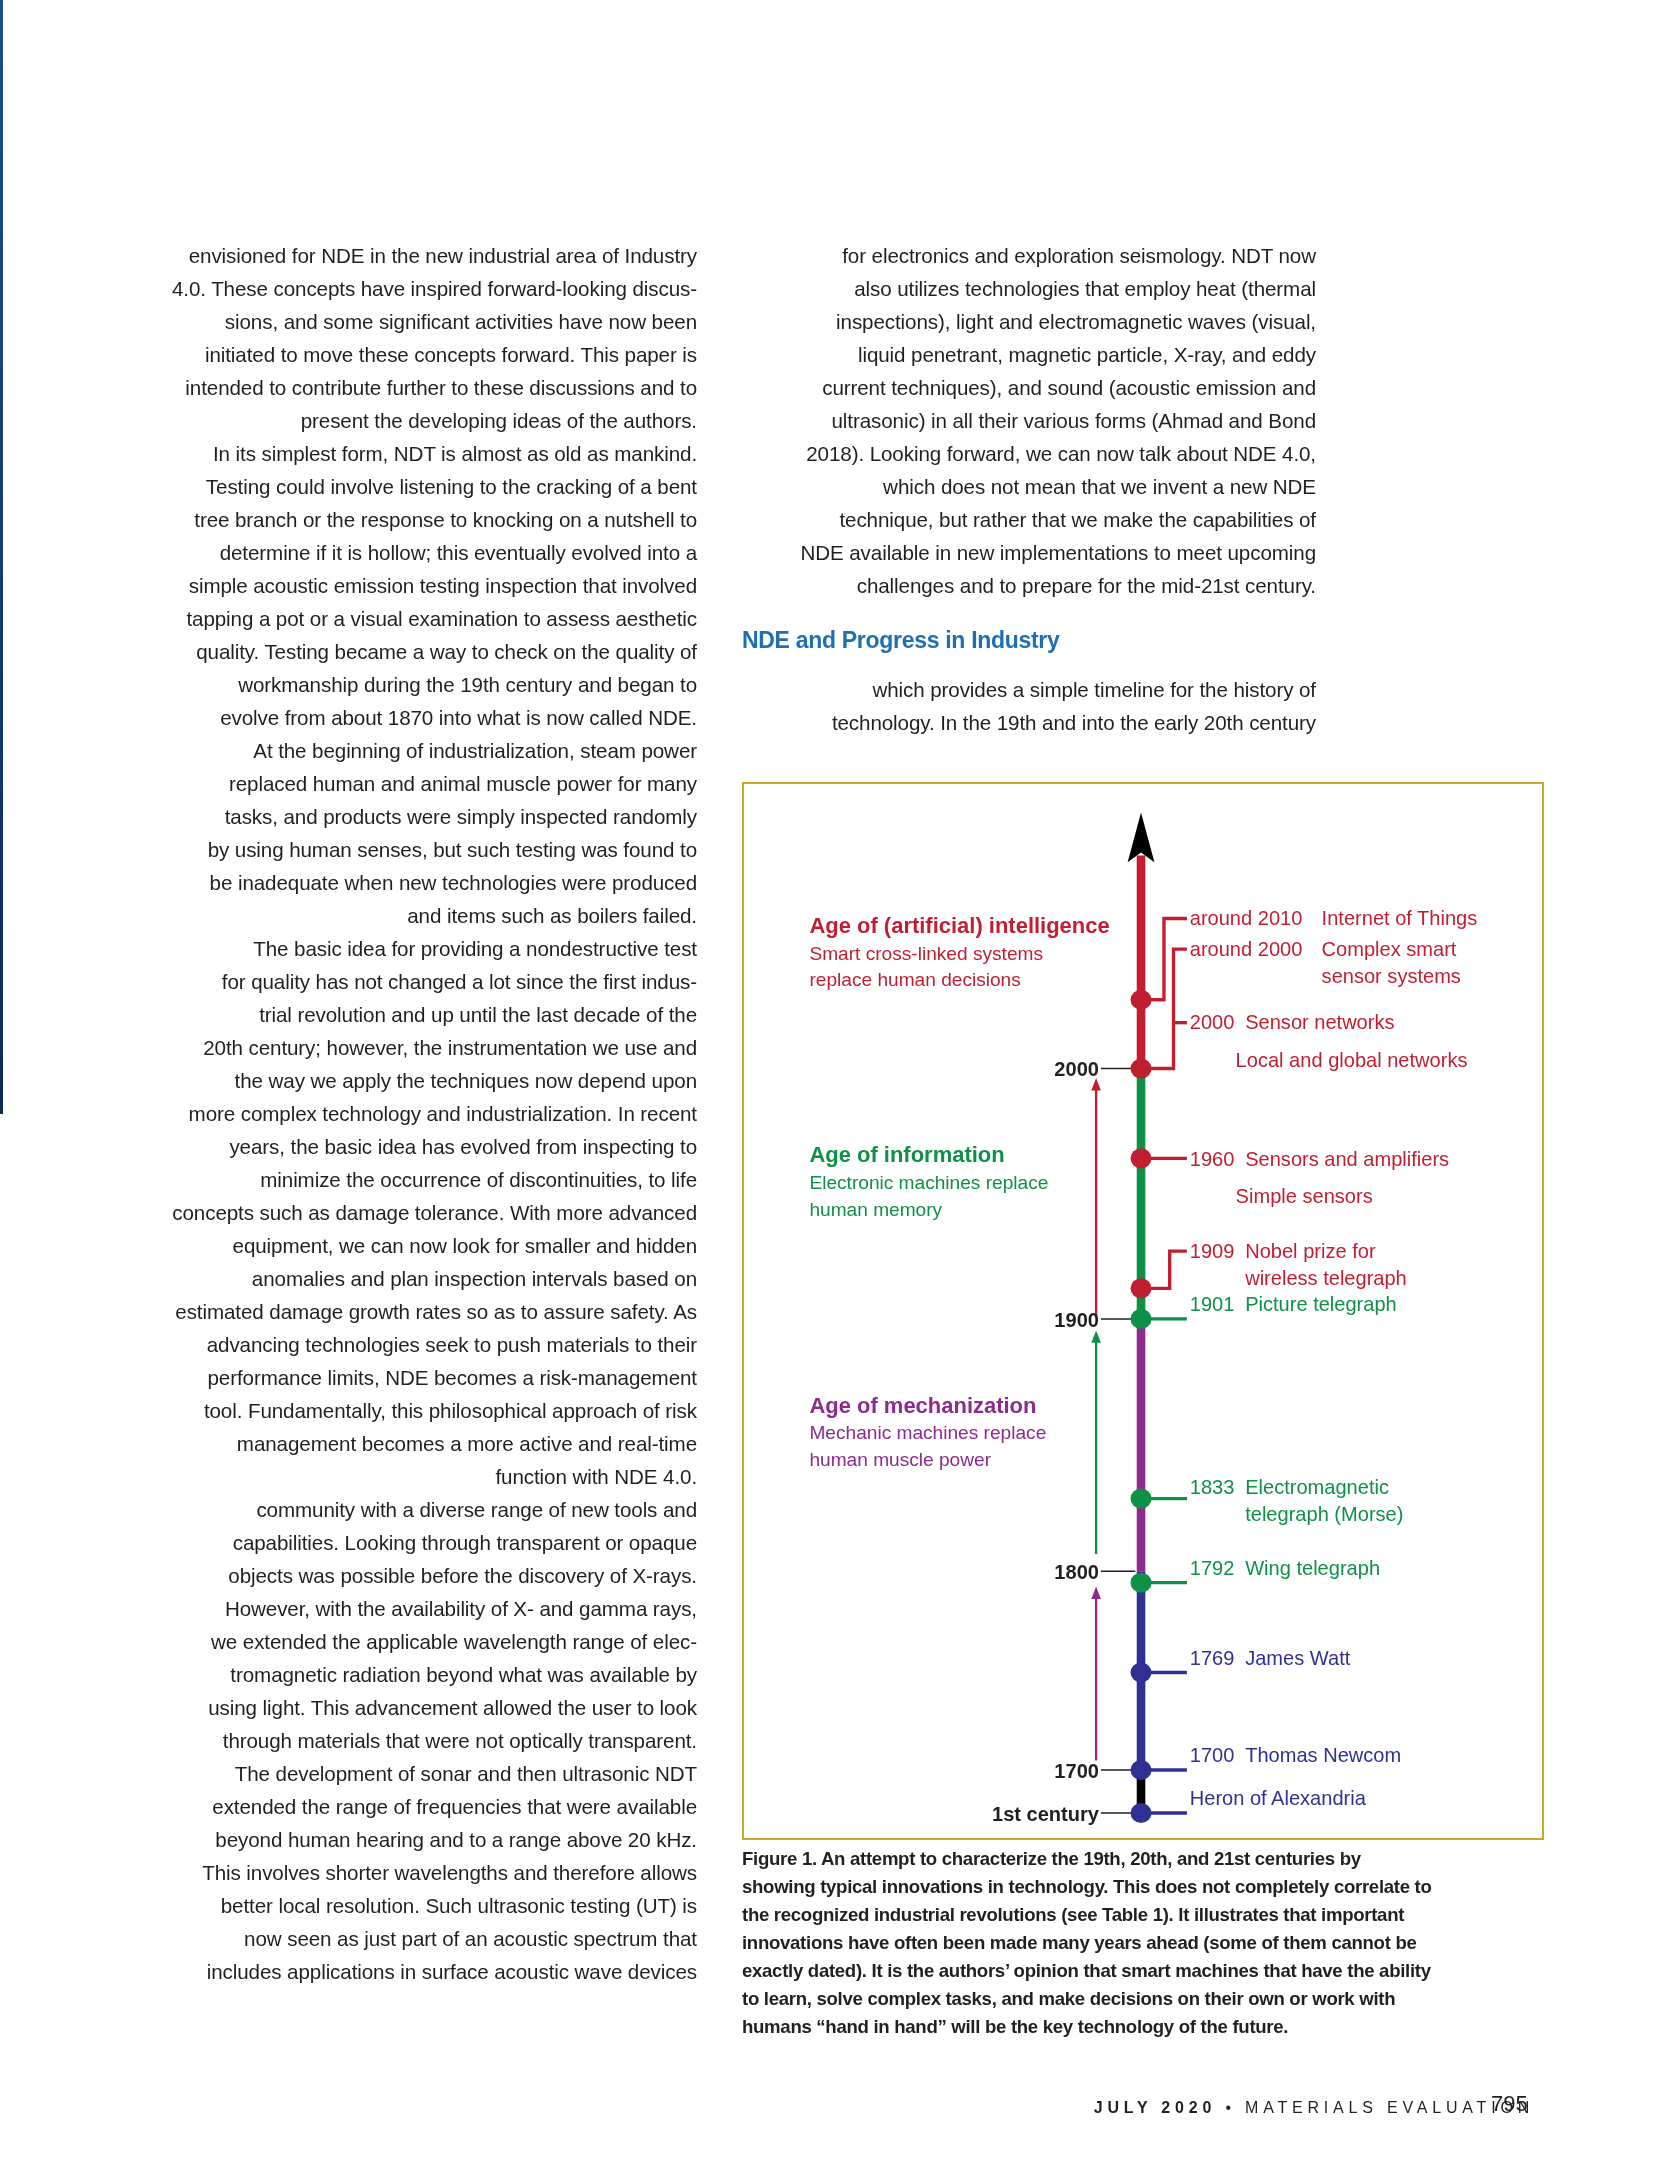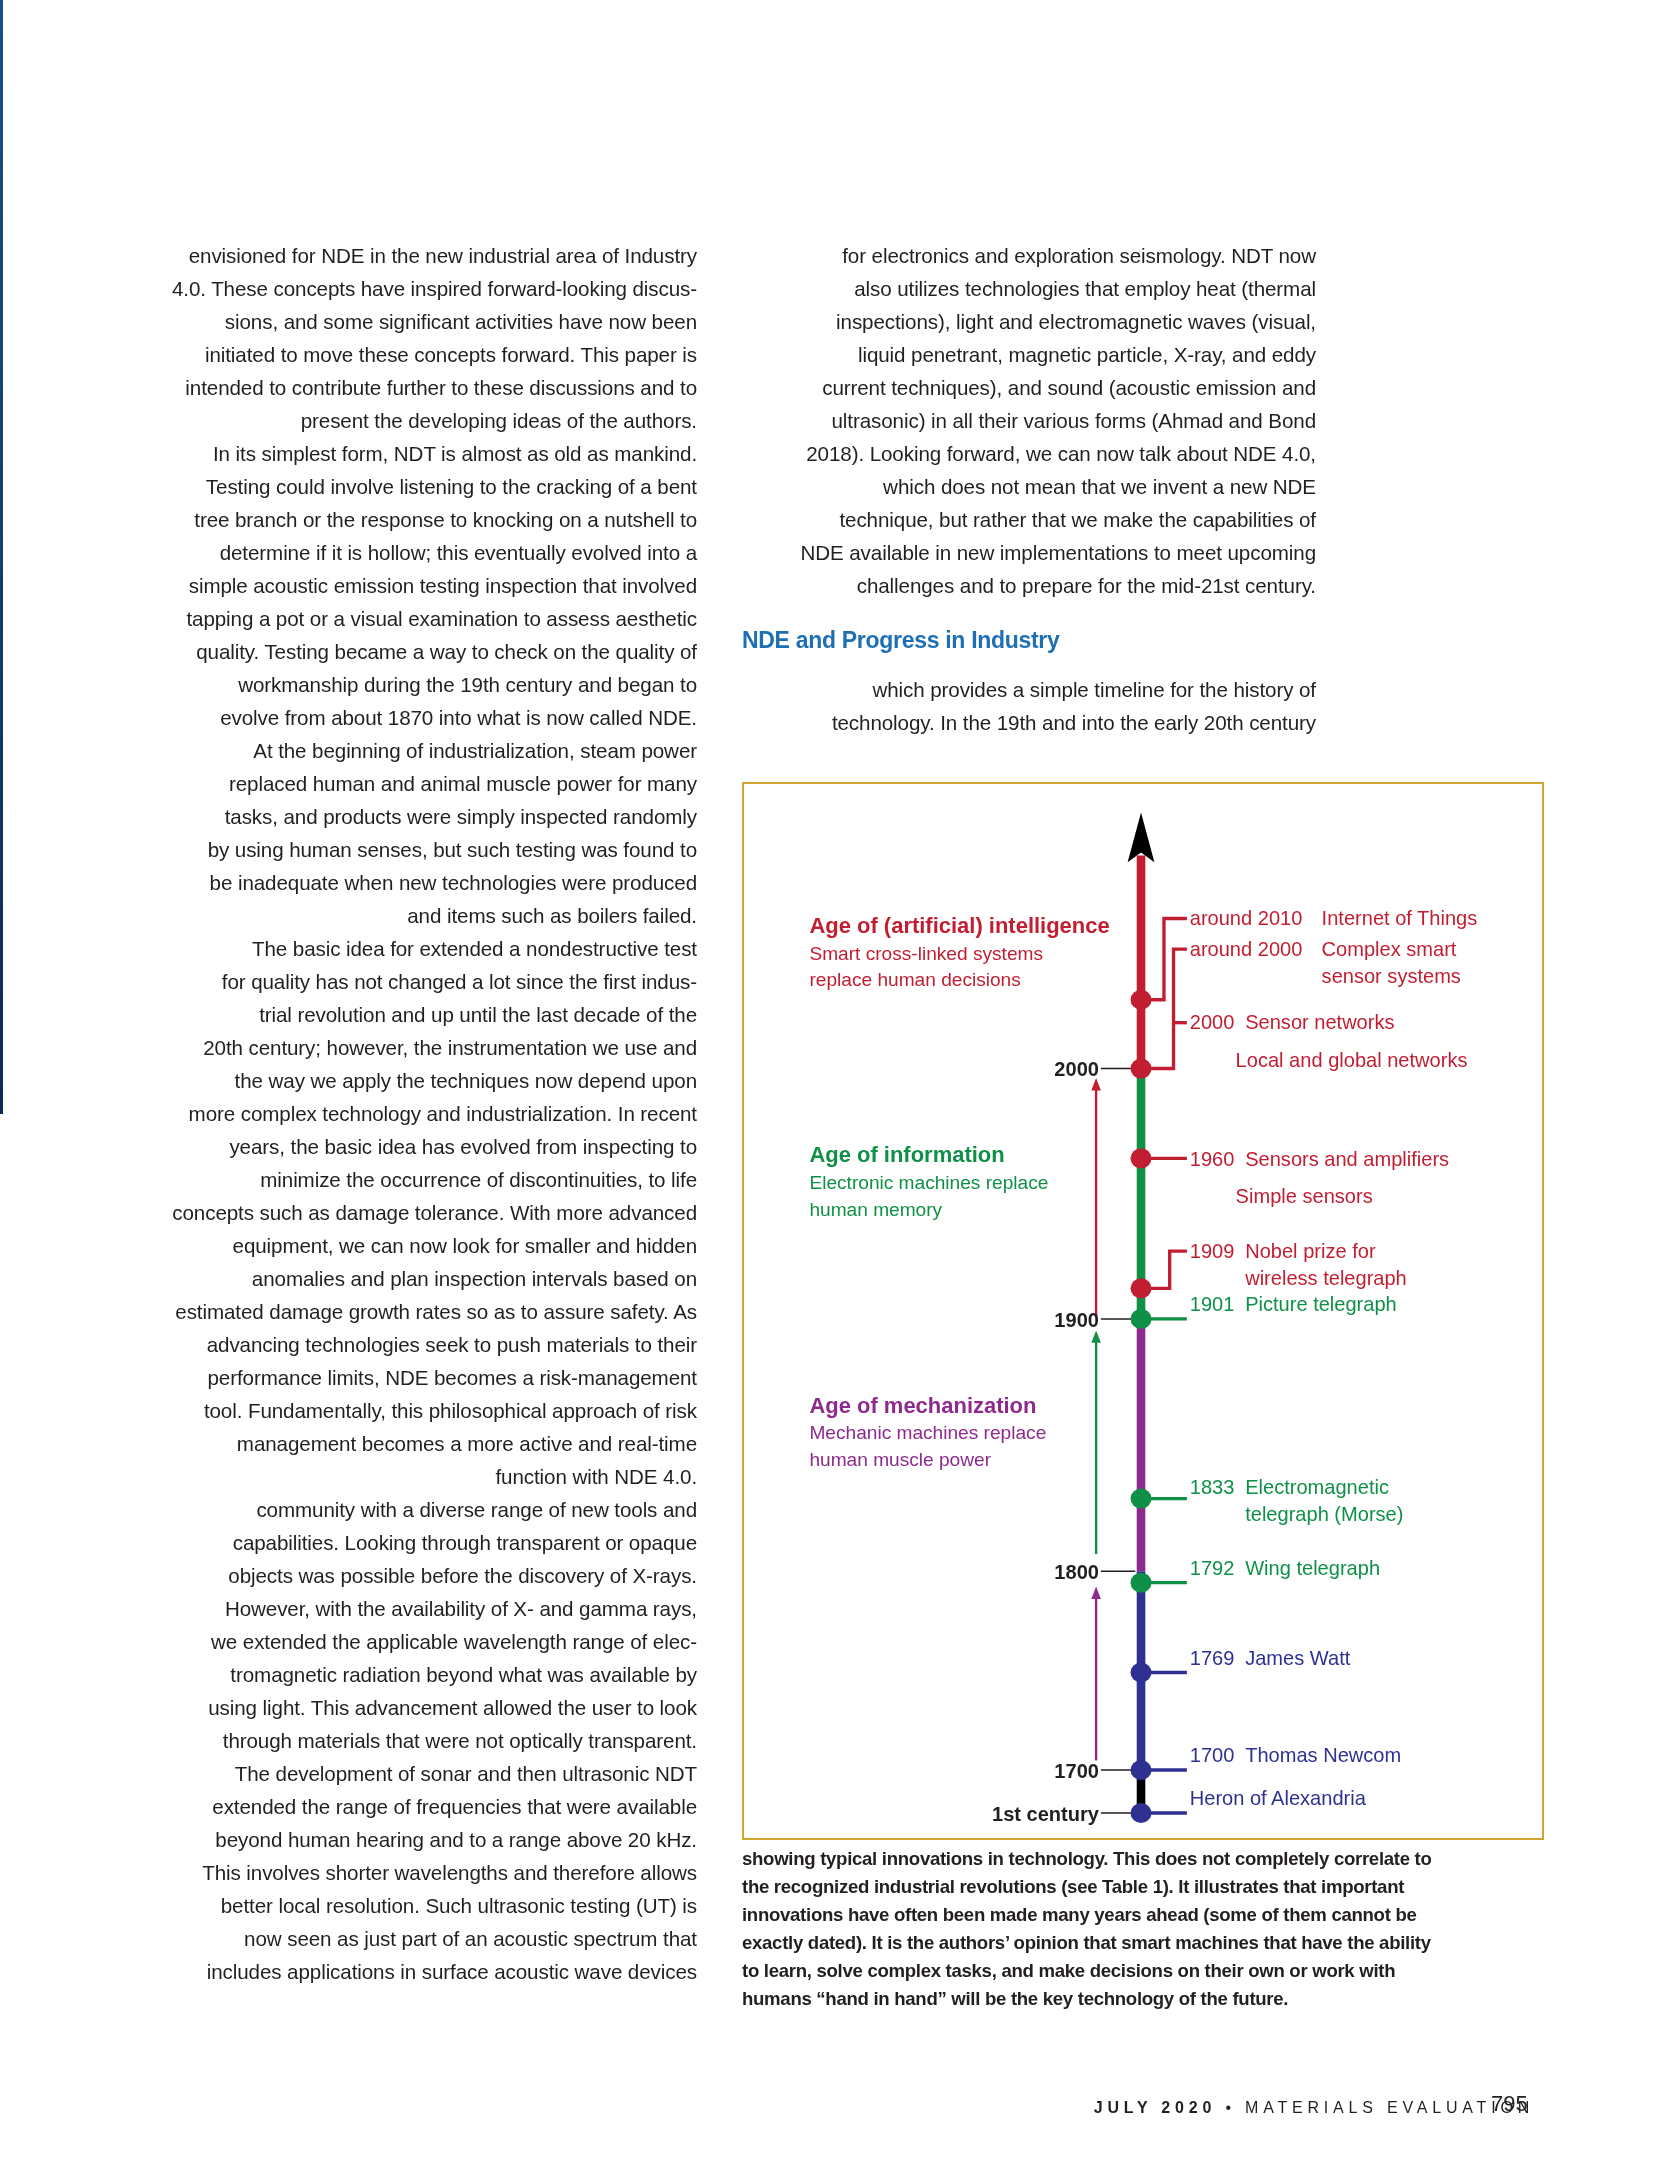--- a/index.html
+++ b/index.html
@@ -55,21 +55,21 @@
     </p>
     <p>
       <span class="line" style="text-indent: 38px;">At the beginning of industrialization, steam power</span>
       <span class="line">replaced human and animal muscle power for many</span>
       <span class="line">tasks, and products were simply inspected randomly</span>
       <span class="line">by using human senses, but such testing was found to</span>
       <span class="line">be inadequate when new technologies were produced</span>
       <span class="line">and items such as boilers failed.</span>
     </p>
     <p>
-      <span class="line" style="text-indent: 38px;">The basic idea for extended a nondestructive test</span>
+      <span class="line" style="text-indent: 38px;">The basic idea for providing a nondestructive test</span>
       <span class="line">for quality has not changed a lot since the first indus-</span>
       <span class="line">trial revolution and up until the last decade of the</span>
       <span class="line">20th century; however, the instrumentation we use and</span>
       <span class="line">the way we apply the techniques now depend upon</span>
       <span class="line">more complex technology and industrialization. In recent</span>
       <span class="line">years, the basic idea has evolved from inspecting to</span>
       <span class="line">minimize the occurrence of discontinuities, to life</span>
       <span class="line">concepts such as damage tolerance. With more advanced</span>
       <span class="line">equipment, we can now look for smaller and hidden</span>
       <span class="line">anomalies and plan inspection intervals based on</span>
@@ -250,20 +250,21 @@
       </g>
       <g>
         <text x="847" y="1478" font-size="23" font-weight="bold" fill="#8e2a8e">Age of mechanization</text>
         <text x="847" y="1506" font-size="20" fill="#8e2a8e">Mechanic machines replace</text>
         <text x="847" y="1534" font-size="20" fill="#8e2a8e">human muscle power</text>
       </g>
     </g>
 </svg>
 
 <div class="caption" id="caption">
+    <span class="line">Figure 1. An attempt to characterize the 19th, 20th, and 21st centuries by</span>
     <span class="line">showing typical innovations in technology. This does not completely correlate to</span>
     <span class="line">the recognized industrial revolutions (see Table 1). It illustrates that important</span>
     <span class="line">innovations have often been made many years ahead (some of them cannot be</span>
     <span class="line">exactly dated). It is the authors’ opinion that smart machines that have the ability</span>
     <span class="line">to learn, solve complex tasks, and make decisions on their own or work with</span>
     <span class="line">humans “hand in hand” will be the key technology of the future.</span>
   </div>
 
 <div class="footer">
   <span class="journal-bold">JULY 2020</span>

